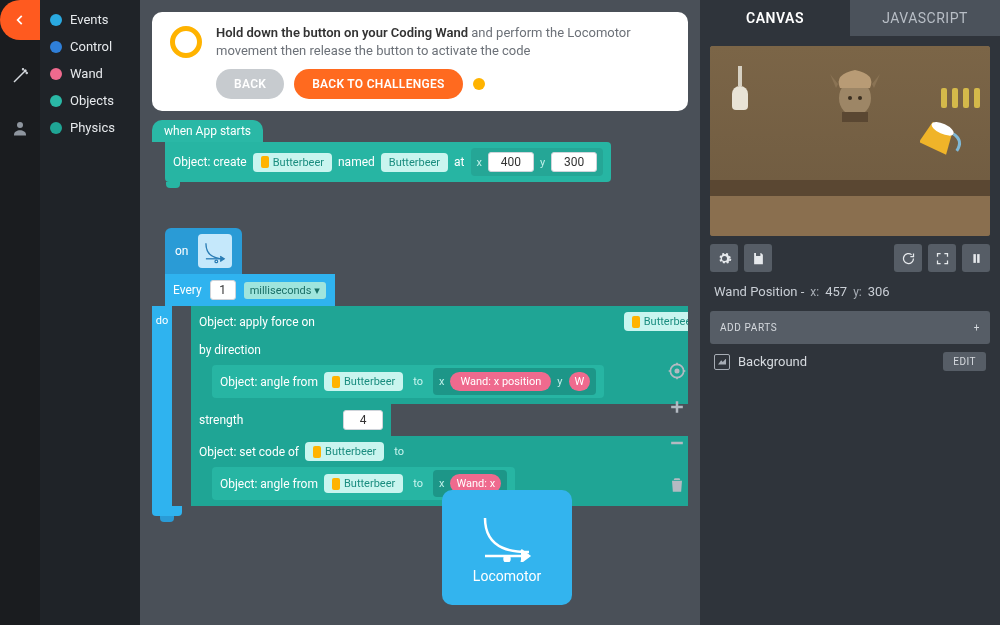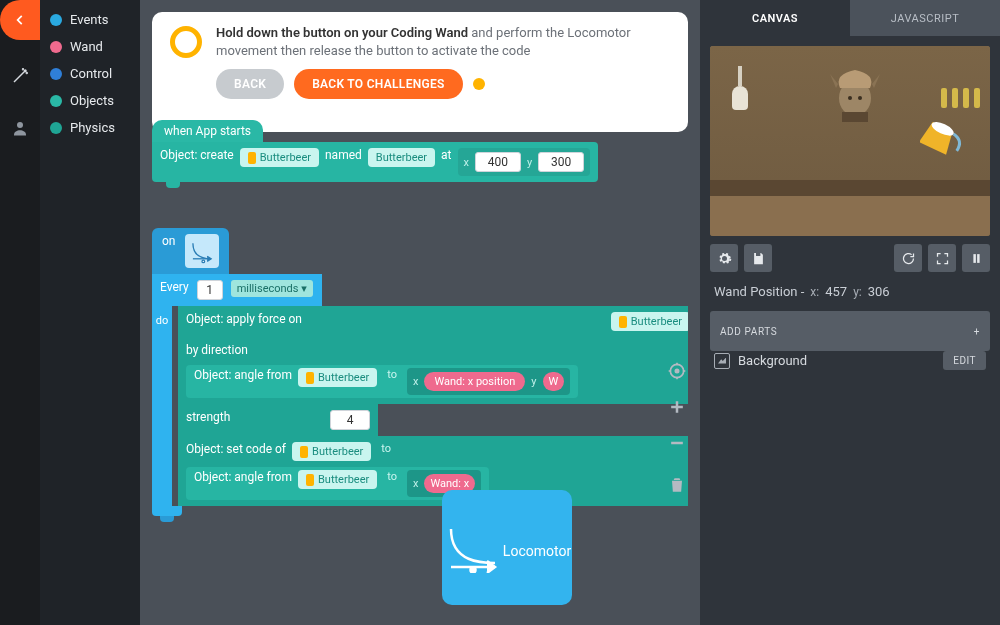--- a/index.html
+++ b/index.html
@@ -12,65 +12,65 @@
   .rail-btn { width:40px; height:40px; display:flex; align-items:center; justify-content:center; color:#a7adb5; }
   .rail-btn svg { width:18px; height:18px; }
 
   
   .sidebar { width:100px; height:100%; background:#1f2328; padding-top:6px; }
   .side-item { display:flex; align-items:center; gap:8px; padding:6px 10px; cursor:pointer; font-size:13px; color:#e6e9ec; }
   .side-dot { width:12px; height:12px; border-radius:50%; }
 
   
   .mid { flex:1; height:100%; background:#4a5058; position:relative; }
-  .banner { position:absolute; left:12px; right:12px; top:12px; height:120px; background:#fff; border-radius:10px; padding:12px 18px; display:flex; gap:14px; align-items:flex-start; color:#333; }
+  .banner { position:absolute; left:12px; right:12px; top:12px; height:99px; background:#fff; border-radius:10px; padding:12px 18px; display:flex; gap:14px; align-items:flex-start; color:#333; }
   .banner-icon { width:32px; height:32px; border:5px solid #ffb300; border-radius:50%; flex:0 0 32px; margin-top:2px; }
   .banner-body { flex:1; }
   .banner-text { font-size:13px; line-height:1.35; color:#6c7178; }
   .banner-text b { color:#333; font-weight:600; }
   .banner-btns { margin-top:10px; display:flex; gap:10px; align-items:center; }
   .btn { height:30px; padding:0 18px; border-radius:15px; border:none; font-size:12px; font-weight:600; cursor:pointer; letter-spacing:.3px; }
   .btn-gray { background:#c7cbcf; color:#fff; }
   .btn-orange { background:#ff6a1f; color:#fff; }
   .dot-indicator { width:12px; height:12px; border-radius:50%; background:#ffb300; }
 
   
   .ws { position:absolute; left:12px; top:120px; right:12px; bottom:10px; overflow:hidden; }
   .ws-tools { position:absolute; right:0; top:240px; display:flex; flex-direction:column; gap:14px; align-items:center; color:#b4bac2; }
   .ws-tools .tool { width:22px; height:22px; display:flex; align-items:center; justify-content:center; cursor:pointer; }
   .ws-tools svg { width:20px; height:20px; }
 
   .hat { background:#2ab8a6; color:#fff; font-size:12px; padding:5px 12px; border-radius:10px 10px 0 0; display:inline-flex; align-items:center; height:22px; }
-  .c-block { border-radius:4px; padding:6px 8px; display:flex; align-items:flex-start; gap:6px; font-size:12px; color:#fff; flex-wrap:wrap; }
+  .c-block { border-radius:4px; padding:6px 8px; display:flex; align-items:center; gap:6px; font-size:12px; color:#fff; flex-wrap:wrap;margin-left:13px; }
   .teal { background:#27b5a3; }
   .teal2 { background:#1fa595; }
   .blue { background:#2a9bd6; }
   .blue2 { background:#2fb3ef; }
   .pink-pill { background:#ef6a8e; color:#fff; padding:3px 10px; border-radius:10px; font-size:11px; }
   .pill { background:#c9f5ef; color:#1a8d7f; padding:3px 8px; border-radius:4px; font-size:11px; display:inline-flex; align-items:center; gap:4px; }
   .pill .pi { width:8px; height:12px; background:#ffb300; border-radius:2px; }
   .numbox { background:#fff; color:#333; border-radius:3px; padding:2px 0; font-size:12px; text-align:center; border:1px solid #cfd4da; min-width:40px; }
   .unit-sel { background:#9fe5dd; color:#1a6f66; border-radius:3px; padding:2px 6px; font-size:11px; }
   .lbl-chip { font-size:11px; color:#c9f5ef; padding:0 4px; }
   .xy-wrap { background:#25a696; border-radius:4px; padding:4px 6px; display:inline-flex; align-items:center; gap:6px; }
   .xy-wrap .ax { font-size:11px; color:#bff0e9; }
   .gesture-chip { background:#c5e8fb; border-radius:4px; padding:4px; display:inline-flex; align-items:center; justify-content:center; width:34px; height:34px; }
   .gesture-chip svg { width:26px; height:26px; }
   .stack { display:flex; flex-direction:column; align-items:flex-start; }
 
   .block-row { display:flex; align-items:center; gap:6px; }
 
-  .locomotor-card { position:absolute; left:290px; bottom:10px; width:130px; height:115px; background:#33b4ee; border-radius:10px; display:flex; flex-direction:row; align-items:center; justify-content:center; color:#fff; }
+  .locomotor-card { position:absolute; left:290px; bottom:10px; width:130px; height:115px; background:#33b4ee; border-radius:10px; display:flex; flex-direction:column; align-items:center; justify-content:center; color:#fff; }
   .locomotor-card svg { width:60px; height:50px; }
   .locomotor-card .lbl { margin-top:6px; font-size:14px; }
 
   
   .right { width:300px; height:100%; background:#2f343b; display:flex; flex-direction:column; }
   .tabs { display:flex; height:36px; }
-  .tab { flex:1; display:flex; align-items:center; justify-content:center; font-size:11px; letter-spacing:.5px; cursor:pointer; }
+  .tab { flex:1; display:flex; align-items:center; justify-content:center; font-size:14px; letter-spacing:.5px; cursor:pointer; }
   .tab.active { background:#2f343b; color:#fff; font-weight:600; }
   .tab.inactive { background:#4b525b; color:#b8bec6; }
   .canvas { margin:10px 10px 0 10px; height:190px; background:#8b7355; border-radius:3px; position:relative; overflow:hidden; }
   .canvas .wall { position:absolute; inset:0; background:linear-gradient(#7b6547,#6e5a40); }
   .canvas .bar { position:absolute; bottom:40px; left:0; right:0; height:16px; background:#5a4732; }
   .canvas .floor { position:absolute; bottom:0; left:0; right:0; height:40px; background:#8a6f4f; }
   .stool { position:absolute; bottom:10px; width:34px; height:26px; background:#a33a2f; border-radius:4px 4px 0 0; }
   .stool::after { content:""; position:absolute; top:8px; left:6px; right:6px; height:14px; background:#7c2a22; }
   .lamp { position:absolute; left:22px; top:40px; width:16px; height:24px; background:#e8e3d6; border-radius:8px 8px 4px 4px; }
   .lamp-h { position:absolute; left:28px; top:20px; width:4px; height:20px; background:#d6d0c2; }
@@ -78,21 +78,21 @@
   .cup { position:absolute; right:24px; top:74px; width:46px; height:40px; }
   .taps { position:absolute; right:10px; top:42px; display:flex; gap:5px; }
   .tap { width:6px; height:20px; background:#d4b94a; border-radius:2px; }
 
   .canvas-toolbar { margin:8px 10px 0 10px; display:flex; justify-content:space-between; }
   .ct-grp { display:flex; gap:6px; }
   .ct-btn { width:28px; height:28px; background:#565d66; border-radius:3px; display:flex; align-items:center; justify-content:center; color:#e6e9ec; cursor:pointer; }
   .ct-btn svg { width:15px; height:15px; }
   .wand-pos { margin:12px 14px 6px 14px; font-size:13px; color:#c9ced5; display:flex; gap:6px; align-items:baseline; }
   .wand-pos .lab { color:#a7adb5; font-size:12px; }
-  .add-parts { margin:6px 10px 0 10px; height:40px; background:#565d66; border-radius:3px; display:flex; align-items:center; justify-content:space-between; padding:0 10px; font-size:10px; letter-spacing:.6px; color:#d6dadf; cursor:pointer; }
+  .add-parts { margin:6px 10px 8px 10px; height:33px; background:#565d66; border-radius:3px; display:flex; align-items:center; justify-content:space-between; padding:0 10px; font-size:10px; letter-spacing:.6px; color:#d6dadf; cursor:pointer; }
   .part-row { margin:0 14px 0 14px; display:flex; align-items:center; justify-content:space-between; font-size:13px; color:#d6dadf; }
   .part-row .pl { display:flex; align-items:center; gap:8px; }
   .part-row .pic { width:16px; height:16px; border:1.5px solid #a7adb5; border-radius:2px; display:flex; align-items:center; justify-content:center; }
   .part-row .pic::after { content:""; width:8px; height:6px; background:#a7adb5; clip-path:polygon(0 100%,40% 30%,60% 60%,100% 0,100% 100%); }
   .edit-btn { background:#565d66; font-size:10px; padding:4px 10px; border-radius:3px; letter-spacing:.5px; cursor:pointer; }
 </style>
 </head>
 <body>
 
 <div class="iconrail">
@@ -116,26 +116,26 @@
       </svg>
   </div>
 </div>
 
 <div class="sidebar">
   <div class="side-item">
       <span class="side-dot" style="background:#2aa9e0"></span>
       <span>Events</span>
     </div>
   <div class="side-item">
+      <span class="side-dot" style="background:#2f7fd8"></span>
+      <span>Control</span>
+    </div>
+  <div class="side-item">
       <span class="side-dot" style="background:#ef6a8e"></span>
       <span>Wand</span>
-    </div>
-  <div class="side-item">
-      <span class="side-dot" style="background:#2f7fd8"></span>
-      <span>Control</span>
     </div>
   <div class="side-item">
       <span class="side-dot" style="background:#2ab8a6"></span>
       <span>Objects</span>
     </div>
   <div class="side-item">
       <span class="side-dot" style="background:#1fa595"></span>
       <span>Physics</span>
     </div>
 </div>

